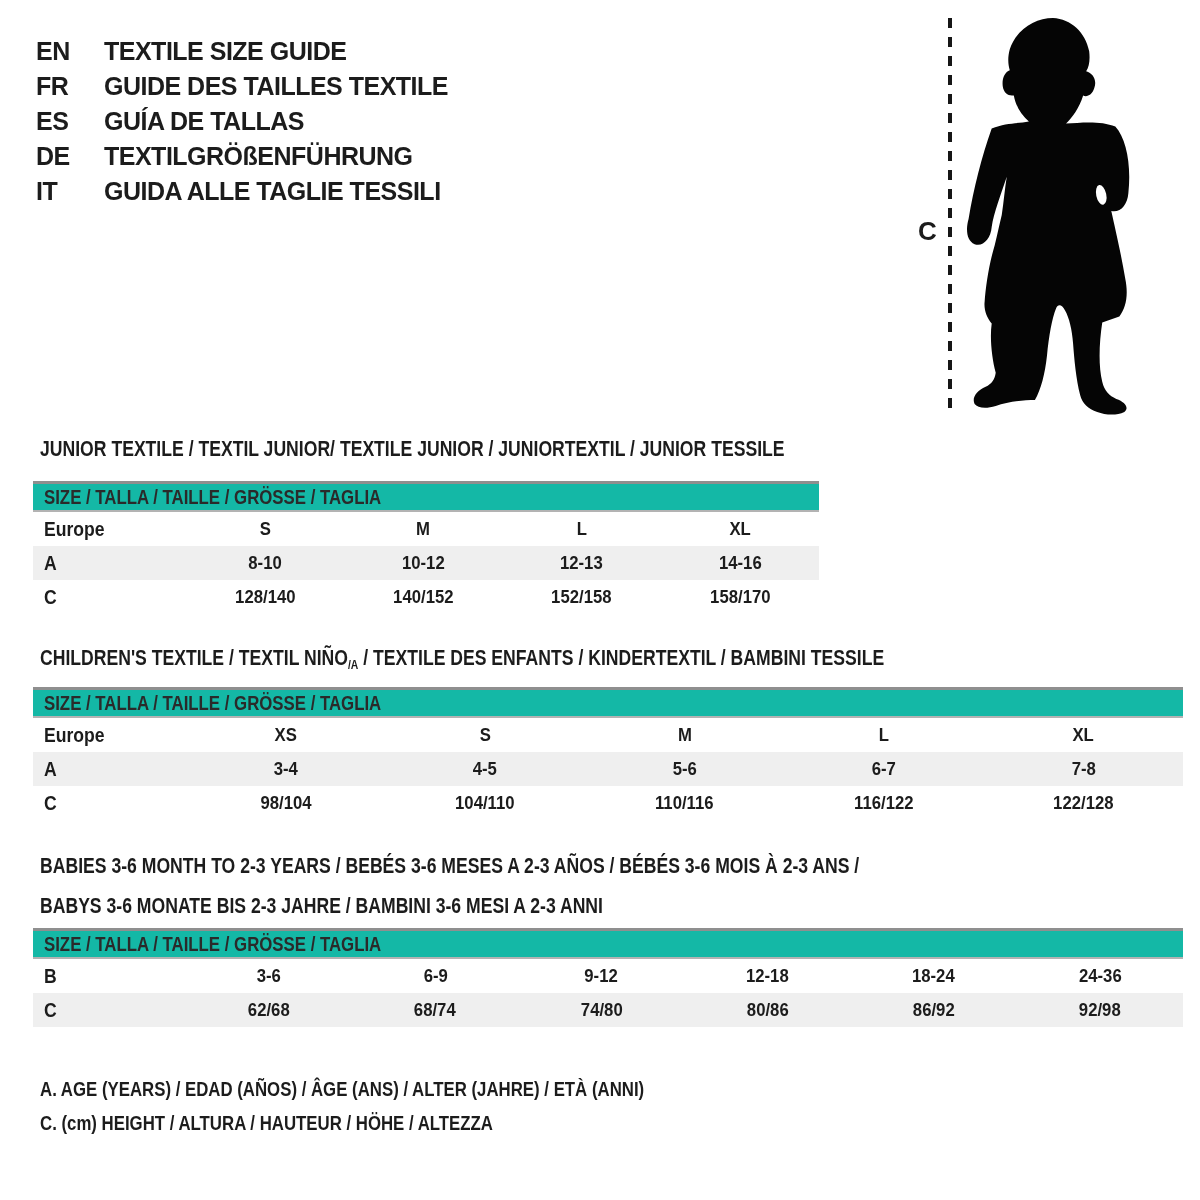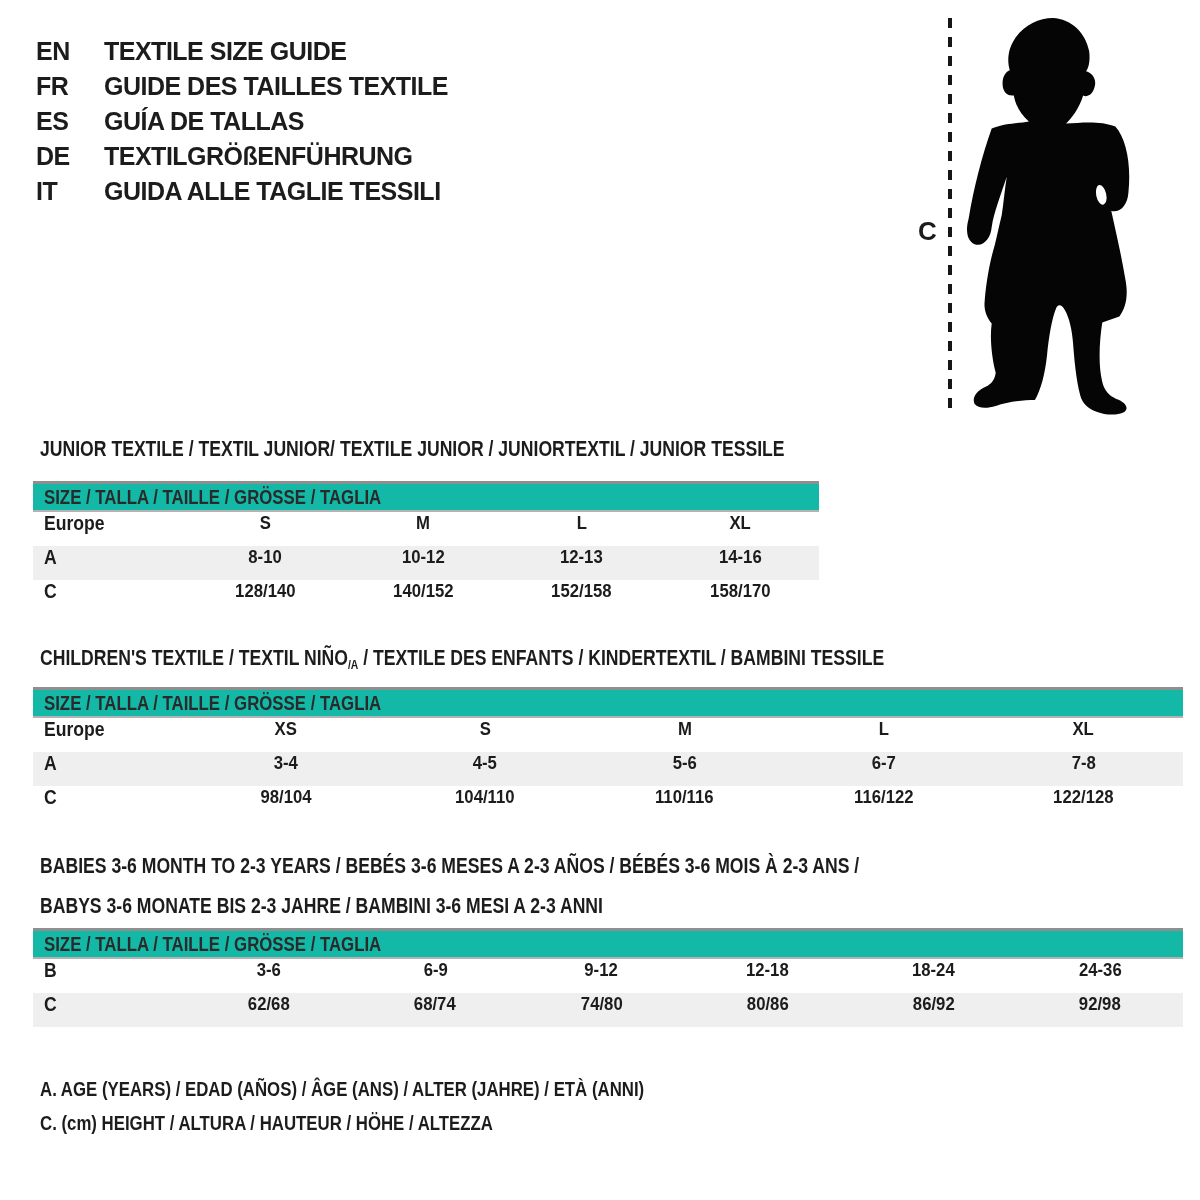--- a/index.html
+++ b/index.html
@@ -31,21 +31,21 @@
   .sec-title { position:absolute; left:40px; font-size:22px; white-space:nowrap; letter-spacing:0; }
   .subA { font-size:13px; vertical-align:-4px; }
 
   
   .stable { position:absolute; left:33px; }
   .size-bar {
     border-top:3px solid #8f8f8f; border-bottom:2px solid #b3b3b3;
     background:#14b8a6; height:26px; display:flex; align-items:center;
     padding-left:11px; font-size:21px; color:#2a2a2a;
   }
-  .trow { display:flex; height:34px; align-items:flex-start; }
+  .trow { display:flex; height:34px; align-items:center; }
   .trow.shaded { background:#efefef; }
   .cell { flex:1; text-align:center; font-size:19px; }
   .cell.first { flex:0 0 142px; text-align:left; padding-left:11px; font-size:20px; }
 
   
   .legend { position:absolute; left:40px; top:1072px; }
   .legend-line { line-height:34px; font-size:21px; white-space:nowrap; }
 </style>
 </head>
 <body>

